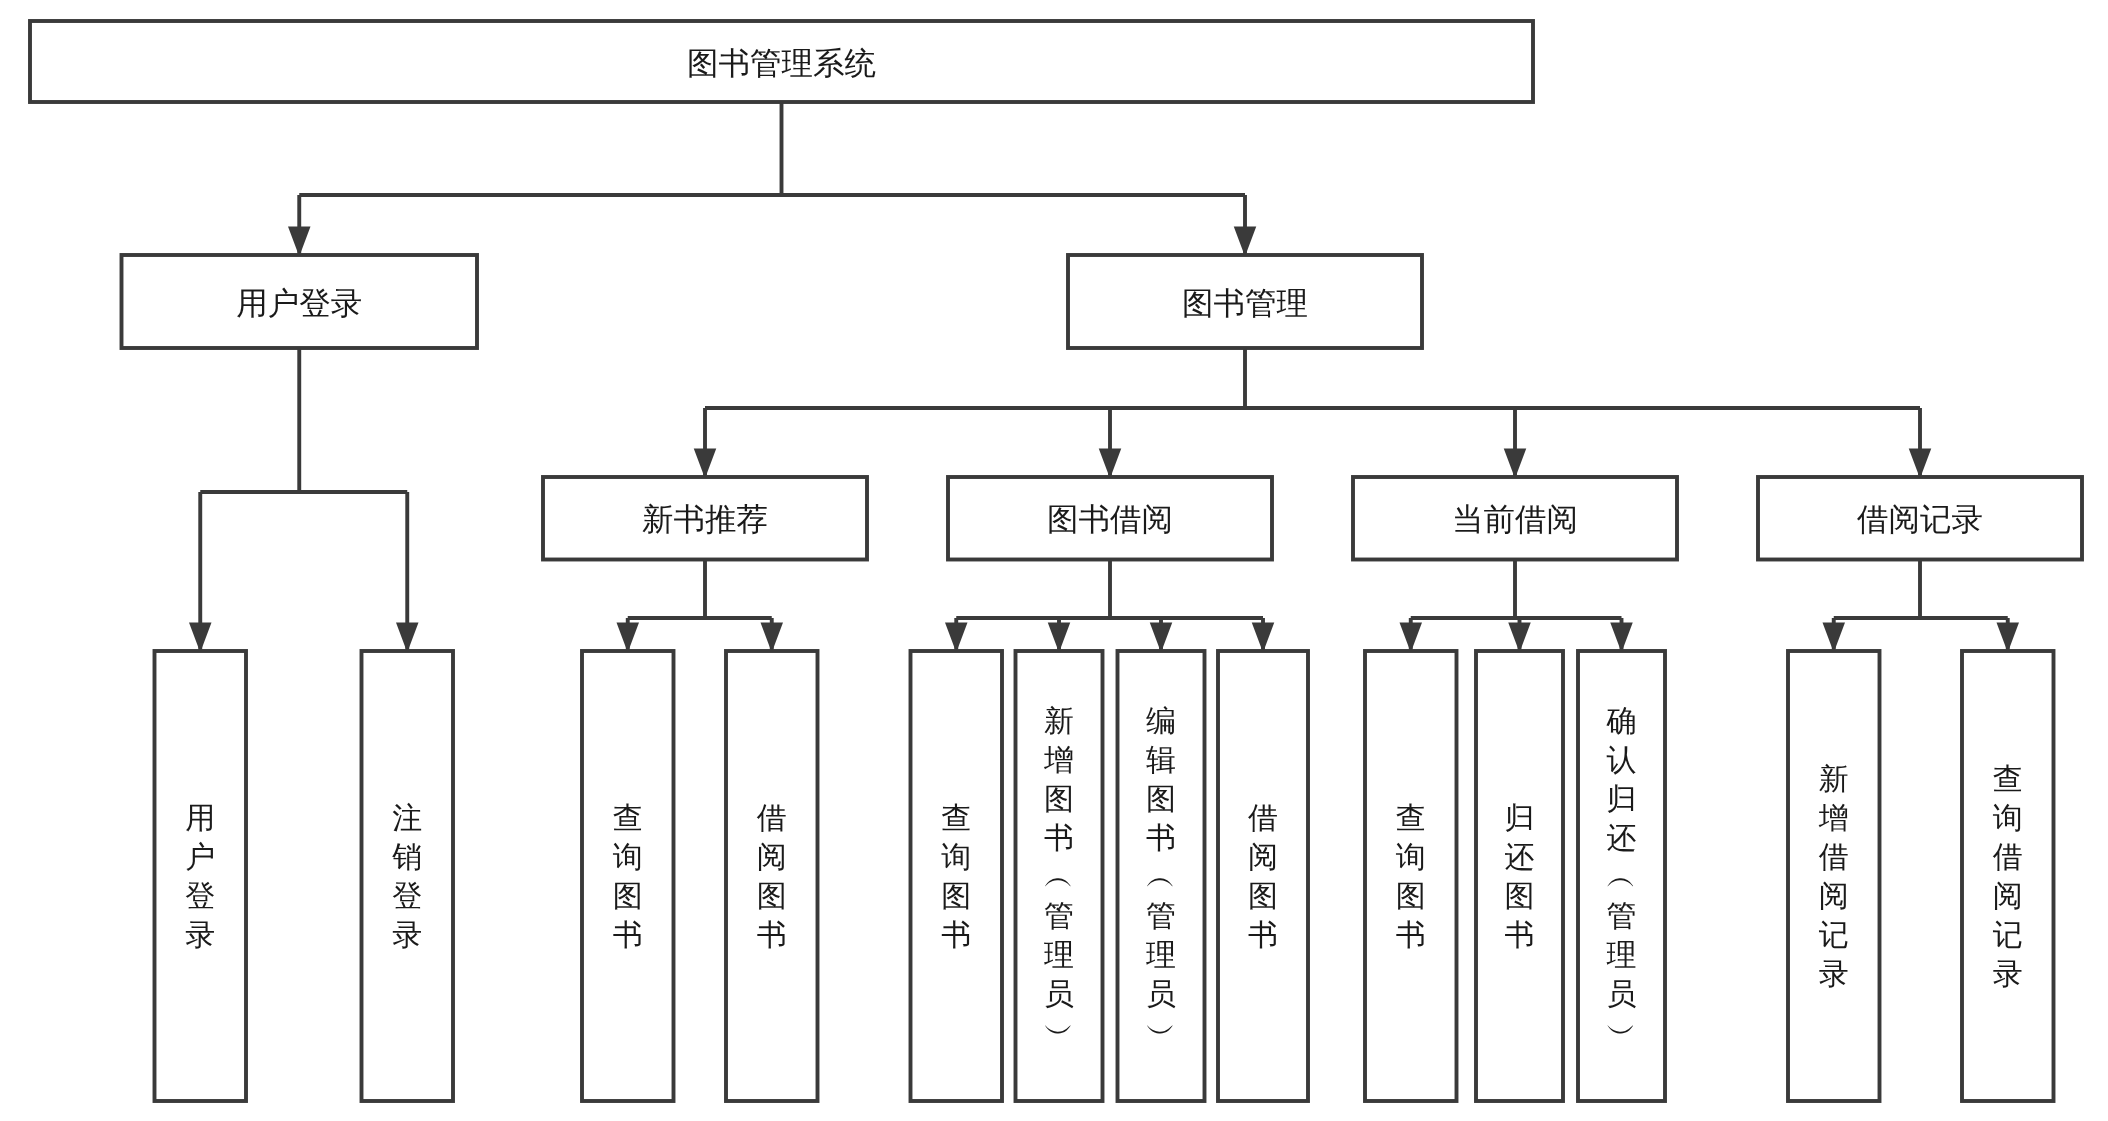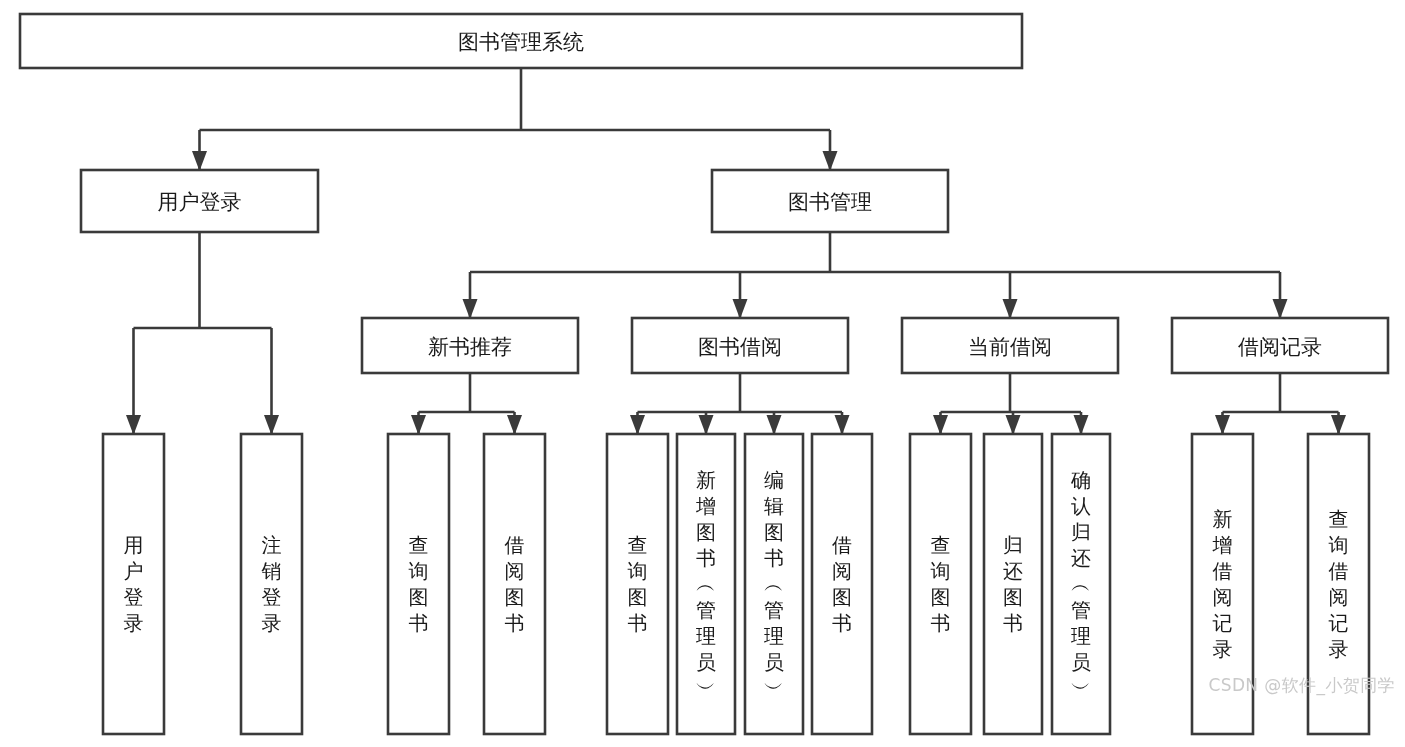--- a/index.html
+++ b/index.html
@@ -200,14 +200,13 @@
       </g>
       <g>
         <rect x="1192" y="434" width="61" height="300" class="node-rect"></rect>
         <text x="1222.5" y="526.28" class="node-label-v"><tspan x="1222.5" dy="0">新</tspan><tspan x="1222.5" dy="26">增</tspan><tspan x="1222.5" dy="26">借</tspan><tspan x="1222.5" dy="26">阅</tspan><tspan x="1222.5" dy="26">记</tspan><tspan x="1222.5" dy="26">录</tspan></text>
       </g>
       <g>
         <rect x="1308" y="434" width="61" height="300" class="node-rect"></rect>
         <text x="1338.5" y="526.28" class="node-label-v"><tspan x="1338.5" dy="0">查</tspan><tspan x="1338.5" dy="26">询</tspan><tspan x="1338.5" dy="26">借</tspan><tspan x="1338.5" dy="26">阅</tspan><tspan x="1338.5" dy="26">记</tspan><tspan x="1338.5" dy="26">录</tspan></text>
       </g>
     </svg>
-  <div class="watermark-text">CSDN @软件_小贺同学</div>
 </div>
 
 </body></html>

